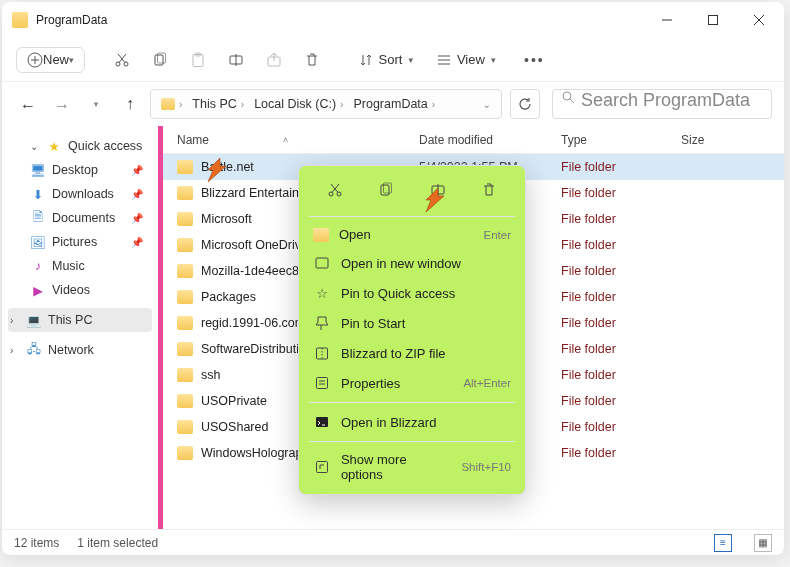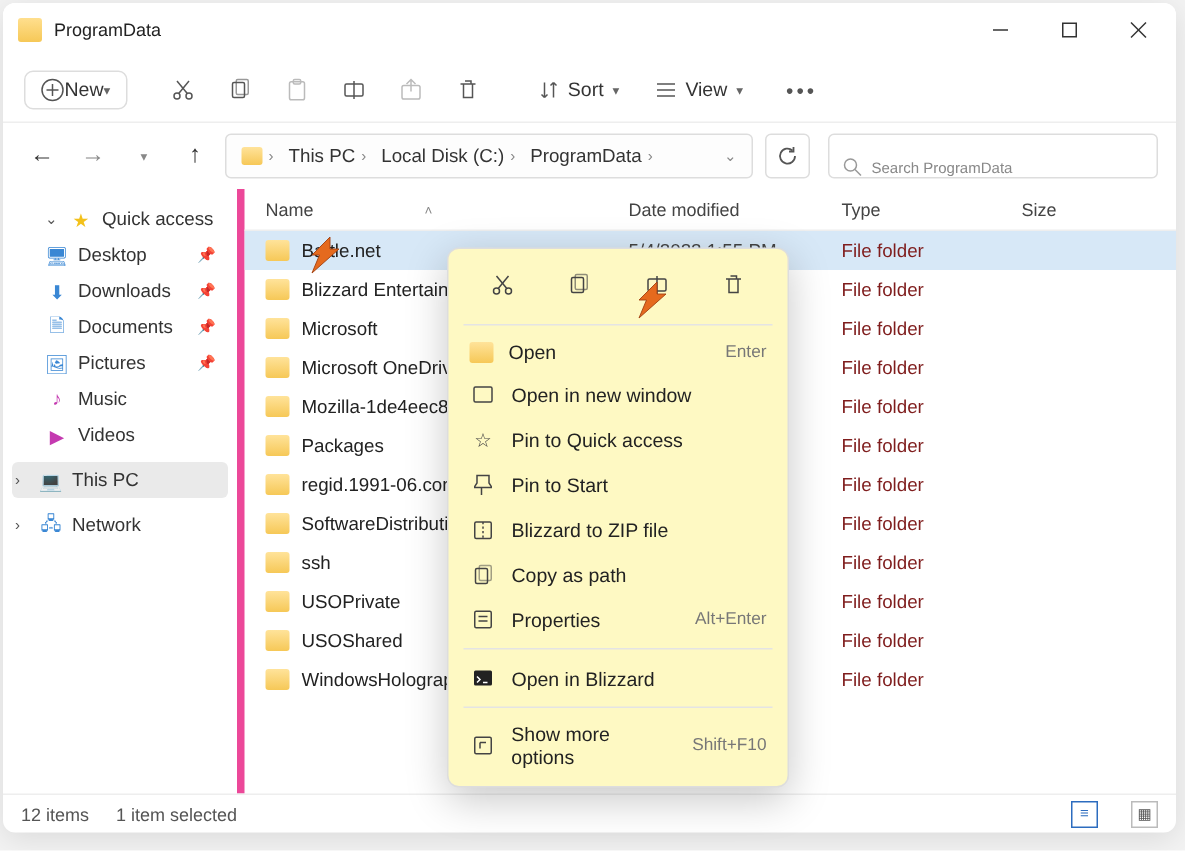--- a/index.html
+++ b/index.html
@@ -23,21 +23,21 @@
 .sort-btn, .view-btn { display:flex; align-items:center; gap:6px; padding:4px 10px; font-size:13px; color:#333; border-radius:4px; }
 
 
 .navrow { height:44px; display:flex; align-items:center; padding:0 12px; gap:6px; }
 .nav-btn { width:28px; height:28px; display:flex; align-items:center; justify-content:center; color:#888; }
 .nav-btn.enabled { color:#333; }
 .address { flex:1; height:30px; border:1px solid #ddd; border-radius:4px; background:#fdfdfd; display:flex; align-items:center; padding:0 6px; font-size:12.5px; color:#333; gap:2px; }
 .address .seg { padding:2px 4px; display:flex; align-items:center; gap:4px; }
 .address .chev { color:#888; font-size:10px; }
 .addr-btn { width:30px; height:30px; border:1px solid #ddd; border-radius:4px; display:flex; align-items:center; justify-content:center; color:#555; margin-left:2px; }
-.search { width:220px; height:30px; border:1px solid #ddd; border-radius:4px; display:flex; align-items:flex-end; padding:0 8px; gap:6px; color:#888; font-size:10px; margin-left:6px; }
+.search { width:220px; height:30px; border:1px solid #ddd; border-radius:4px; display:flex; align-items:flex-start; padding:0 8px; gap:6px; color:#888; font-size:18px; margin-left:6px; }
 
 
 .main { flex:1; display:flex; min-height:0; }
 .sidebar { width:156px; padding:8px 6px; font-size:12.5px; color:#333; }
 .sb-item { display:flex; align-items:center; gap:6px; padding:4px 6px; border-radius:4px; position:relative; }
 .sb-item.selected { background:#eaeaea; }
 .sb-ico { width:16px; height:16px; display:flex; align-items:center; justify-content:center; }
 .sb-caret { width:10px; color:#555; font-size:10px; }
 .pin { position:absolute; right:8px; color:#777; font-size:10px; }
 .sb-group { margin-bottom:6px; }
@@ -57,21 +57,21 @@
 .row .cell-name { flex:0 0 218px; overflow:hidden; text-overflow:ellipsis; white-space:nowrap; color:#222; }
 .row .cell-date { flex:0 0 142px; color:#444; }
 .row .cell-type { flex:0 0 120px; color:#7f1d1d; }
 
 
 .status { height:26px; border-top:1px solid #eee; display:flex; align-items:center; padding:0 12px; font-size:12px; color:#555; gap:18px; }
 .status .spacer { flex:1; }
 .view-toggle { width:18px; height:18px; border:1px solid #bbb; display:flex; align-items:center; justify-content:center; font-size:10px; }
 
 
-.ctx { position:absolute; left:298px; top:165px; width:228px; background:#fef9c3; border:1px solid #ddd; border-radius:8px; box-shadow:0 8px 28px rgba(0,0,0,0.22); padding:6px; font-size:13px; color:#222; }
+.ctx { position:absolute; left:298px; top:165px; width:228px; background:#bef264; border:1px solid #ddd; border-radius:8px; box-shadow:0 8px 28px rgba(0,0,0,0.22); padding:6px; font-size:13px; color:#222; }
 .ctx-row { display:flex; align-items:center; gap:10px; padding:6px 8px; border-radius:4px; }
 .ctx-row .ico { width:18px; height:18px; display:flex; align-items:center; justify-content:center; color:#444; }
 .ctx-row .shortcut { margin-left:auto; color:#777; font-size:11.5px; }
 .ctx-sep { height:1px; background:#e4e4e4; margin:4px 4px; }
 .ctx-icons { display:flex; justify-content:space-around; padding:4px 4px 8px; }
 .ctx-icons .cib { width:32px; height:28px; display:flex; align-items:center; justify-content:center; color:#444; border-radius:4px; }
 
 
 .arrow { position:absolute; }
 
@@ -417,29 +417,20 @@
         <svg width="14" height="14">
           <rect x="1.5" y="2" width="11" height="11" rx="1" fill="none" stroke="currentColor"></rect>
           <line x1="7" y1="2" x2="7" y2="13" stroke="currentColor" stroke-dasharray="1.5 1.5"></line>
         </svg>
       </span>
       <span>Blizzard to ZIP file</span>
     </div>
   <div class="ctx-row">
       <span class="ico">
         <svg width="14" height="14">
-          <rect x="2" y="3" width="8" height="10" rx="1" fill="none" stroke="currentColor"></rect>
-          <rect x="4.5" y="1" width="8" height="10" rx="1" fill="none" stroke="currentColor" opacity="0.5"></rect>
-        </svg>
-      </span>
-      <span>Copy as path</span>
-    </div>
-  <div class="ctx-row">
-      <span class="ico">
-        <svg width="14" height="14">
           <rect x="1.5" y="1.5" width="11" height="11" rx="1" fill="none" stroke="currentColor"></rect>
           <line x1="4" y1="5" x2="10" y2="5" stroke="currentColor"></line>
           <line x1="4" y1="8" x2="10" y2="8" stroke="currentColor"></line>
         </svg>
       </span>
       <span>Properties</span>
       <span class="shortcut">Alt+Enter</span>
     </div>
   <div class="ctx-sep"></div>
   <div class="ctx-row">

